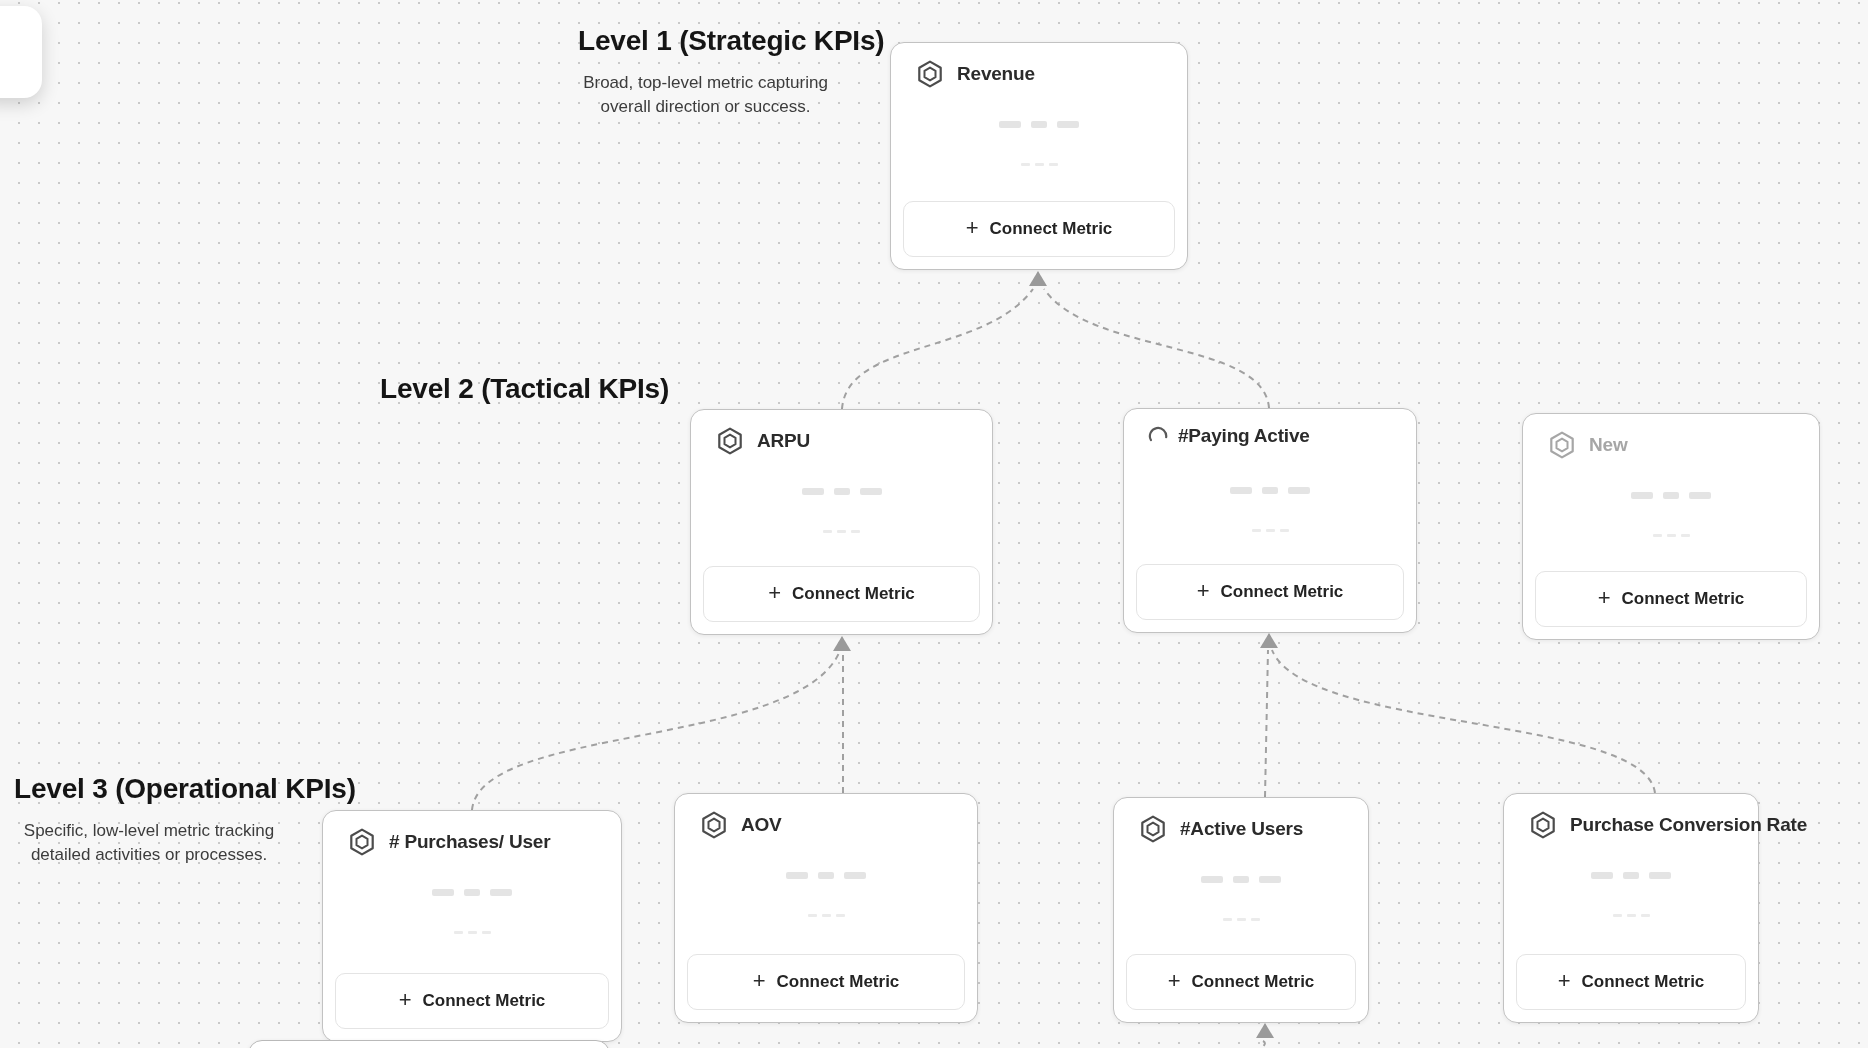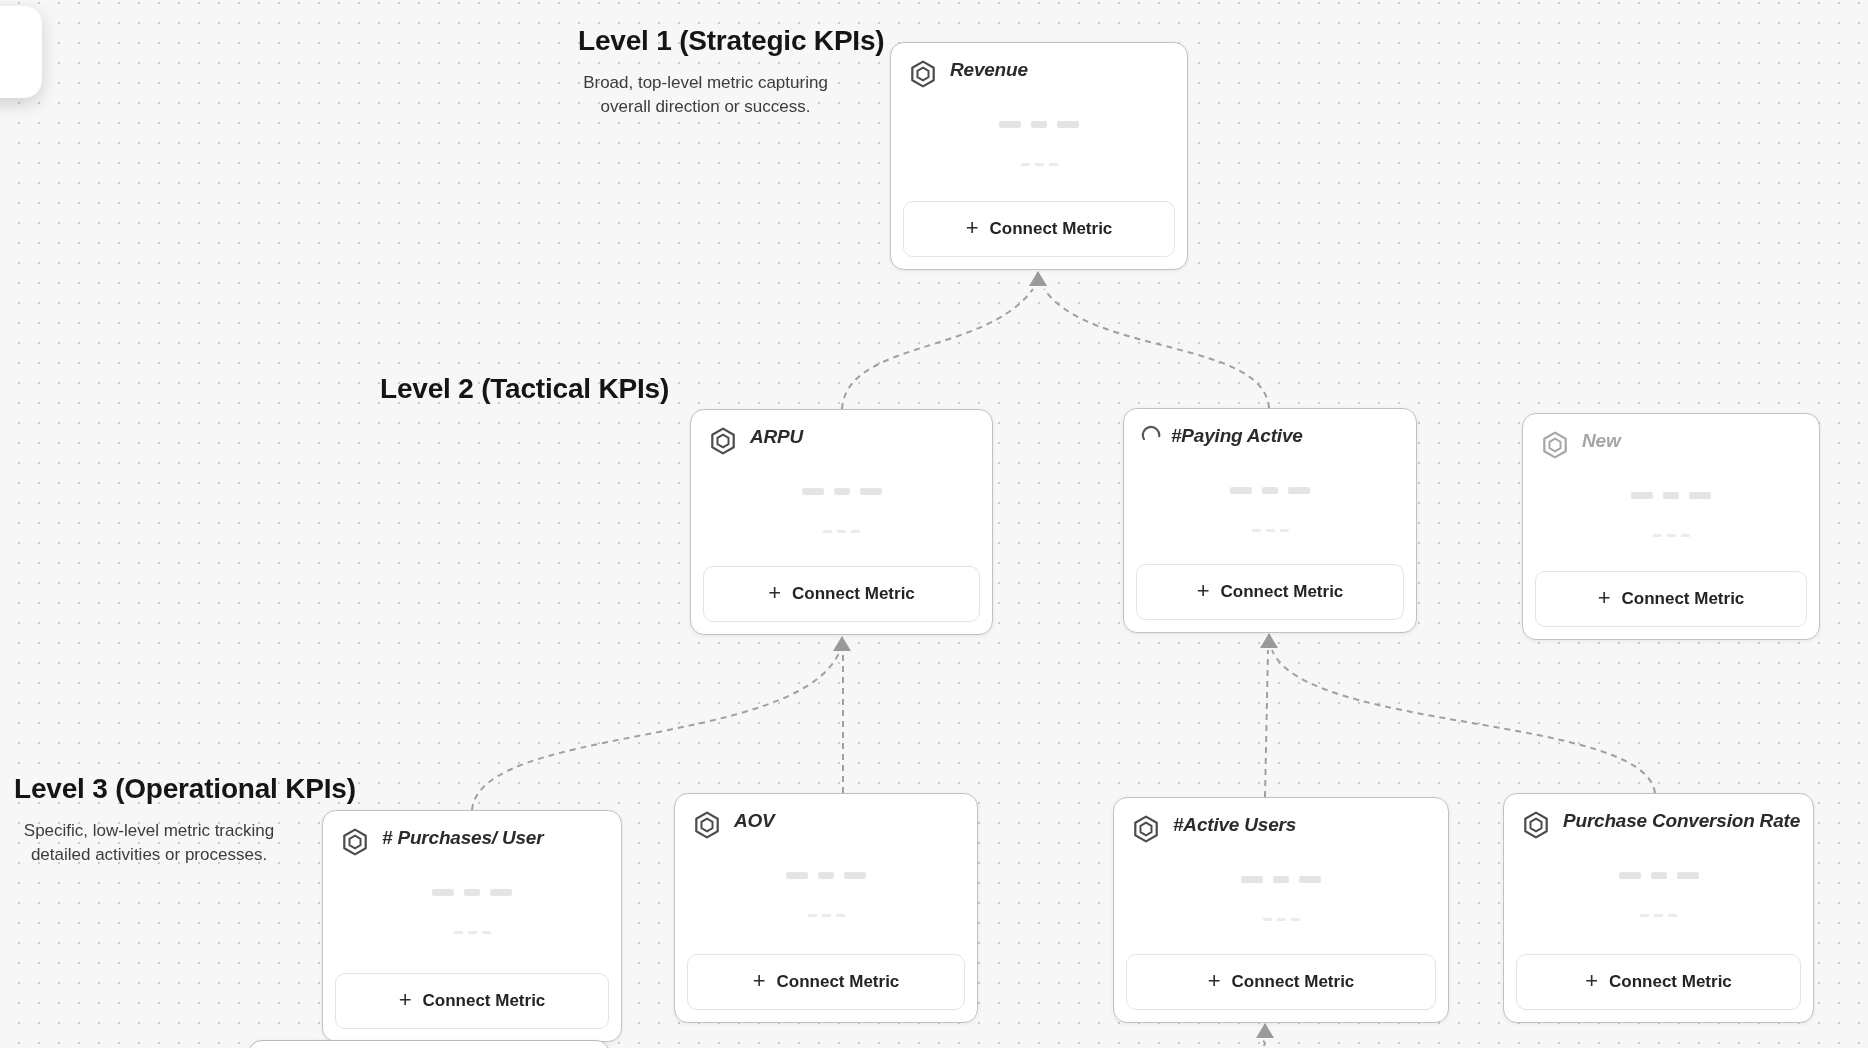--- a/index.html
+++ b/index.html
@@ -17,21 +17,21 @@
   .level-label{position:absolute;z-index:2;}
   .level-label h2{margin:0 0 13px 0;font-size:28px;line-height:1.2;font-weight:700;color:#151515;letter-spacing:-0.2px;}
   .level-label p{margin:0;font-size:17px;line-height:1.42;color:#3c3c3c;text-align:center;}
 
   .card{
     position:absolute;z-index:3;background:#fff;
     border:1px solid #c2c2c2;border-radius:14px;
     box-shadow:0 1px 4px rgba(0,0,0,0.07);
     box-sizing:border-box;
   }
-  .card-head{display:flex;gap:12px;padding:16px 18px 0 17px;font-style:italic;}
+  .card-head{display:flex;align-items:center;gap:12px;padding:16px 18px 0 24px;}
   .hex-icon{flex:0 0 30px;width:30px;height:30px;}
   .hex-icon path{fill:none;stroke:#4c4c4c;stroke-linejoin:round;}
   .spin-icon{flex:0 0 20px;width:20px;height:20px;}
   .spin-icon path{fill:none;stroke:#585858;stroke-width:2.4;stroke-linecap:round;}
   .card-title{font-size:19px;font-weight:700;color:#2b2b2b;letter-spacing:-0.2px;white-space:nowrap;}
   .card.pending .card-title{color:#a6a6a6;}
   .card.pending .hex-icon path{stroke:#a6a6a6;}
 
   .sk-row1{position:absolute;left:0;right:0;top:78px;display:flex;justify-content:center;gap:10px;}
   .sk-row1 span{height:7px;border-radius:2px;background:#e4e4e4;}
@@ -234,21 +234,21 @@
         <span></span>
         <span></span>
         <span></span>
       </div>
     <button class="connect-btn">
       <span class="plus">+</span>
       <span>Connect Metric</span>
     </button>
   </div>
 
-  <div class="card" style="left:1113px;top:797px;width:336px;height:226px;">
+  <div class="card" style="left:1113px;top:797px;width:256px;height:226px;">
     <div class="card-head">
       <svg class="hex-icon" viewBox="0 0 30 30">
         <path d="M15 2.6 L25.7 8.8 V21.2 L15 27.4 L4.3 21.2 V8.8 Z" stroke-width="2.2"></path>
         <path d="M15 8.6 L20.5 11.8 V18.2 L15 21.4 L9.5 18.2 V11.8 Z" stroke-width="2"></path>
       </svg>
       <span class="card-title">#Active Users</span>
     </div>
     <div class="sk-row1">
         <span class="sk-a"></span>
         <span class="sk-b"></span>
@@ -258,21 +258,21 @@
         <span></span>
         <span></span>
         <span></span>
       </div>
     <button class="connect-btn">
       <span class="plus">+</span>
       <span>Connect Metric</span>
     </button>
   </div>
 
-  <div class="card" style="left:1503px;top:793px;width:311px;height:230px;">
+  <div class="card" style="left:1503px;top:793px;width:256px;height:230px;">
     <div class="card-head">
       <svg class="hex-icon" viewBox="0 0 30 30">
         <path d="M15 2.6 L25.7 8.8 V21.2 L15 27.4 L4.3 21.2 V8.8 Z" stroke-width="2.2"></path>
         <path d="M15 8.6 L20.5 11.8 V18.2 L15 21.4 L9.5 18.2 V11.8 Z" stroke-width="2"></path>
       </svg>
       <span class="card-title">Purchase Conversion Rate</span>
     </div>
     <div class="sk-row1">
         <span class="sk-a"></span>
         <span class="sk-b"></span>

